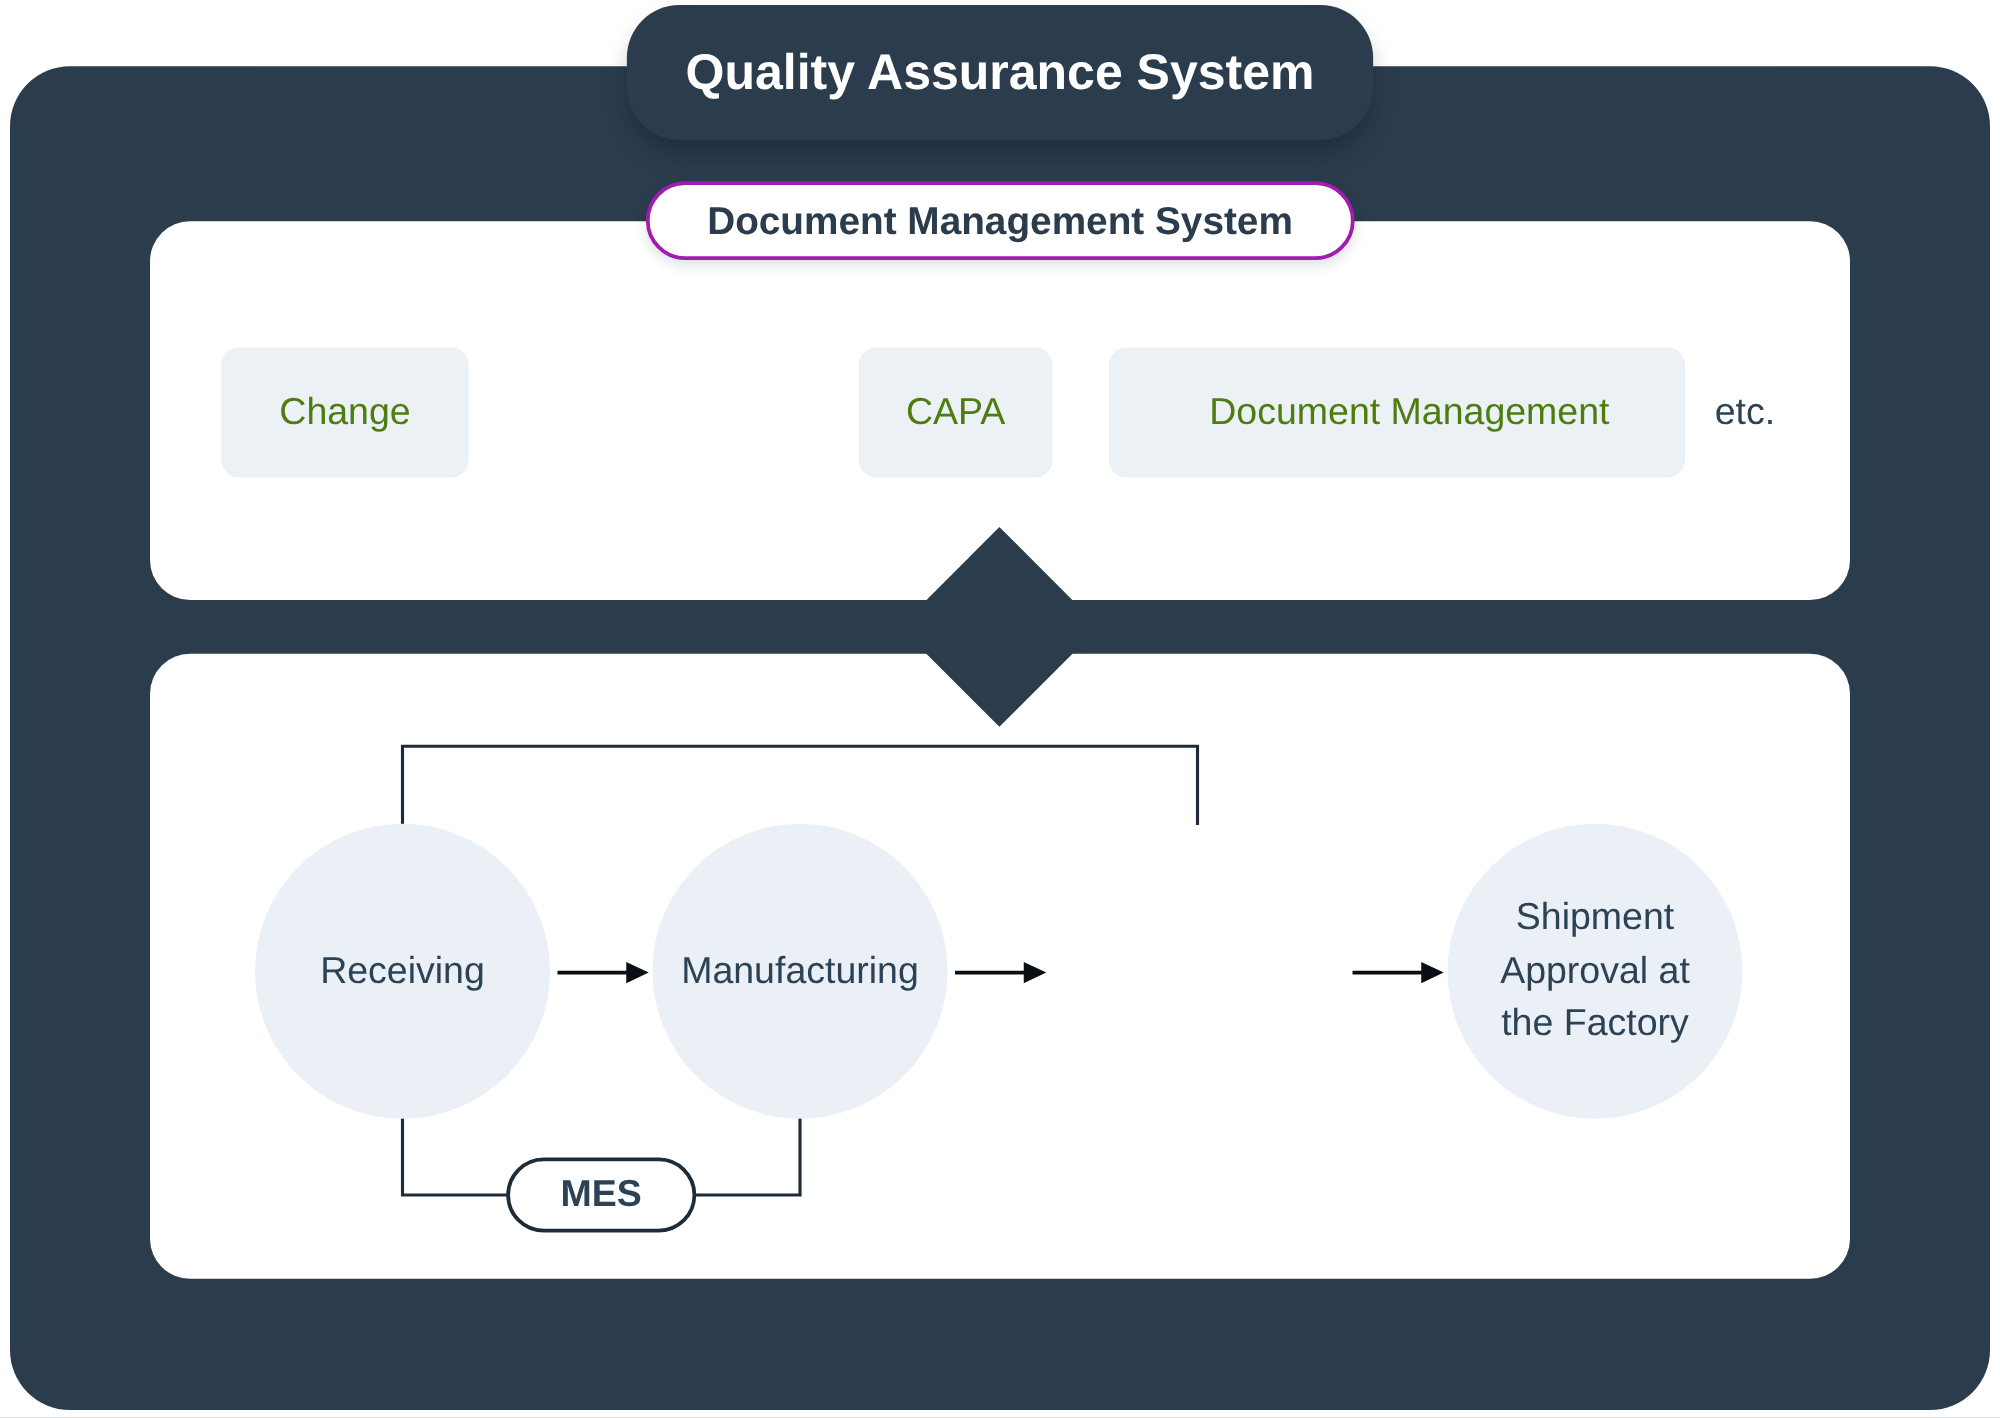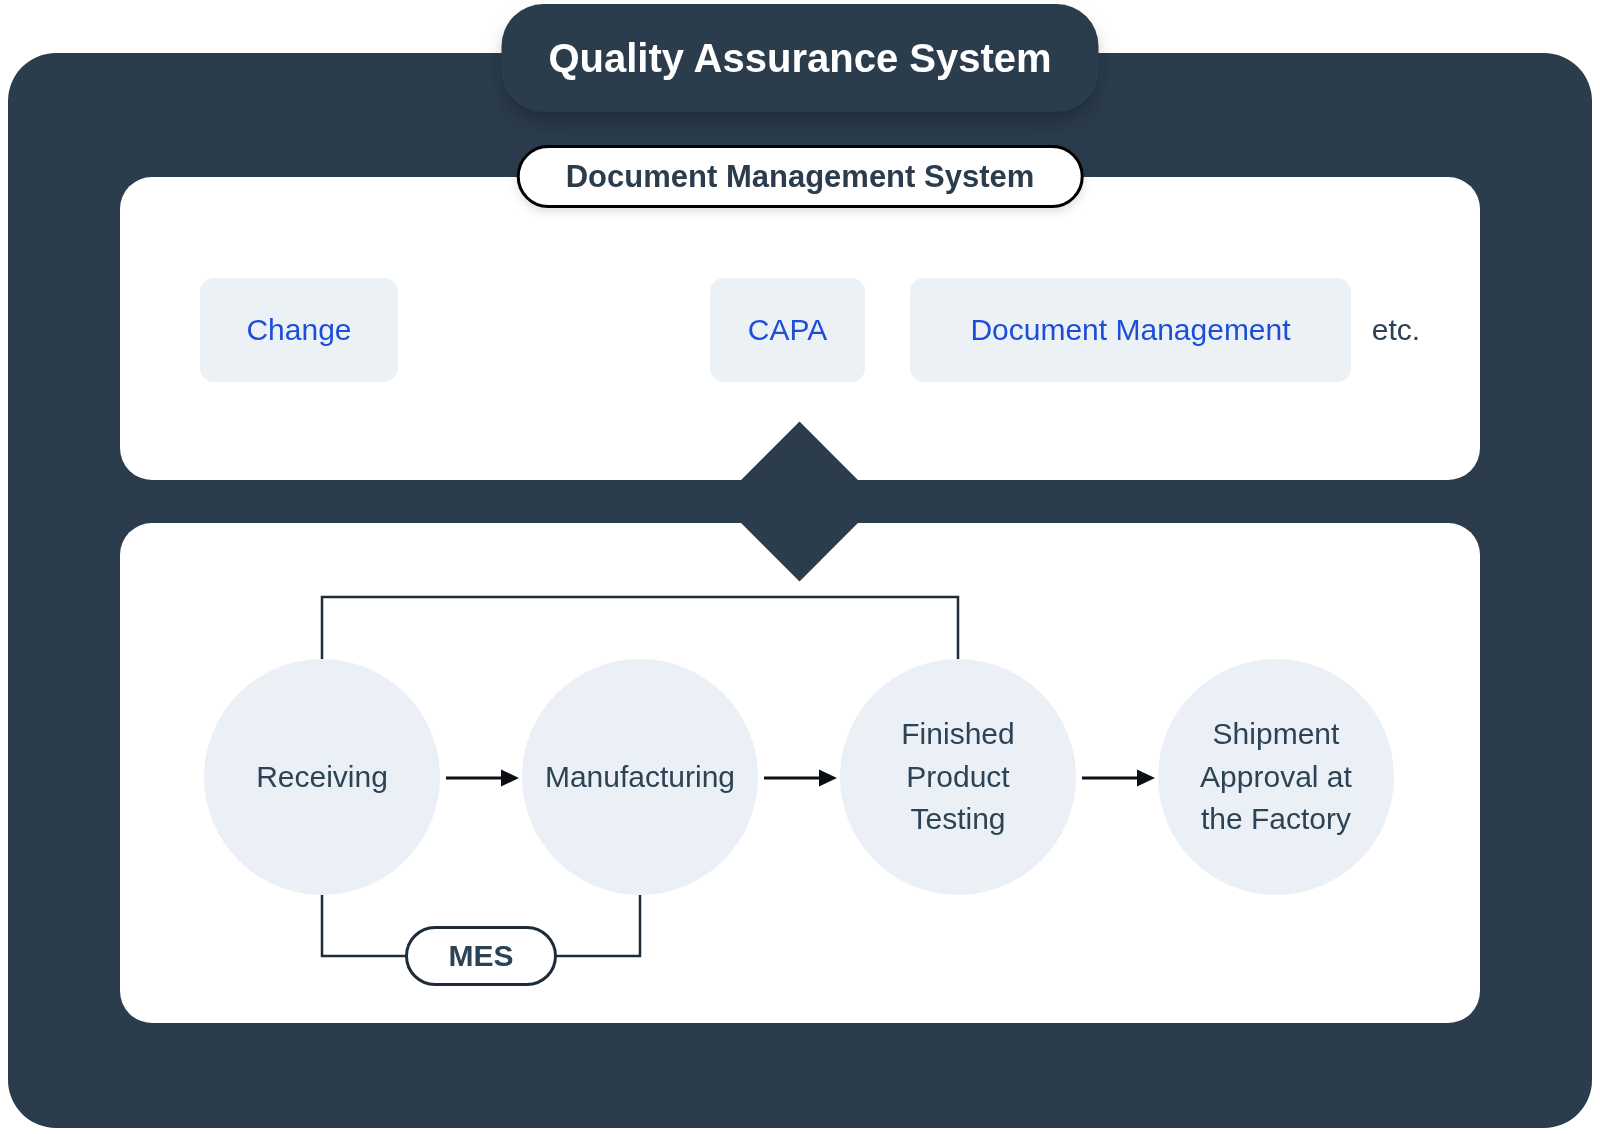--- a/index.html
+++ b/index.html
@@ -40,40 +40,39 @@
   }
   .panel-dms { left: 120px; top: 177px; width: 1360px; height: 303px; }
   .panel-flow { left: 120px; top: 523px; width: 1360px; height: 500px; }
   .dms-pill {
     position: absolute;
     left: 50%; transform: translateX(-50%);
     top: 145px;
     height: 63px;
     padding: 0 46px;
     background: #ffffff;
-    border: 3px solid #000000;
+    border: 3px solid #a21caf;
     border-radius: 34px;
     display: flex; align-items: center; justify-content: center;
     color: #2B3C4D;
     font-size: 31px; font-weight: bold;
     box-shadow: 0 4px 10px rgba(25, 40, 55, 0.15);
     z-index: 4;
     box-sizing: border-box;
     white-space: nowrap;
   }
   .chip {
     position: absolute;
     top: 278px; height: 104px;
     background: #ECF1F6;
     border-radius: 14px;
     display: flex; align-items: center; justify-content: center;
-    color: #1d4ed8;
+    color: #4d7c0f;
     font-size: 30px;
     z-index: 3;
-    margin-left: 23px;
   }
   .etc-label {
     position: absolute;
     left: 1340px; top: 278px;
     width: 112px; height: 104px;
     display: flex; align-items: center; justify-content: center;
     color: #2C4356;
     font-size: 30px;
     z-index: 3;
   }
@@ -137,21 +136,21 @@
   </div>
 
   <div class="panel panel-dms"></div>
 
   <div class="dms-pill">
     <span>Document Management System</span>
   </div>
 
   <div class="chip" style="left:177px; width:198px;">Change</div>
   <div class="chip" style="left:687px; width:155px;">CAPA</div>
-  <div class="chip" style="left:887px; width:441px;">Document Management</div>
+  <div class="chip" style="left:887px; width:441px;padding-left:20px;">Document Management</div>
   <div class="etc-label">etc.</div>
 
   <div class="diamond"></div>
 
   <div class="panel panel-flow"></div>
 
   <svg class="connector-svg" viewBox="0 0 1600 1134" xmlns="http://www.w3.org/2000/svg">
     <path d="M322 660 L322 597 L958 597 L958 660" fill="none" stroke="#1E2C39" stroke-width="2.5"></path>
     <path d="M322 894 L322 956 L640 956 L640 894" fill="none" stroke="#1E2C39" stroke-width="2.5"></path>
     <g stroke="#0B0F14" stroke-width="3" fill="#0B0F14">
@@ -159,23 +158,20 @@
       <path d="M519 778 L501 769.5 L501 786.5 Z" stroke="none"></path>
       <line x1="764" y1="778" x2="822" y2="778"></line>
       <path d="M837 778 L819 769.5 L819 786.5 Z" stroke="none"></path>
       <line x1="1082" y1="778" x2="1140" y2="778"></line>
       <path d="M1155 778 L1137 769.5 L1137 786.5 Z" stroke="none"></path>
     </g>
   </svg>
 
   <div class="flow-circle circle-receiving">Receiving</div>
   <div class="flow-circle circle-manufacturing">Manufacturing</div>
-  <div class="flow-circle circle-testing">Finished
-Product
-Testing</div>
   <div class="flow-circle circle-shipment">Shipment
 Approval at
 the Factory</div>
 
   <div class="sys-pill mes-pill">
     <span>MES</span>
   </div>
 
 </div>
 

